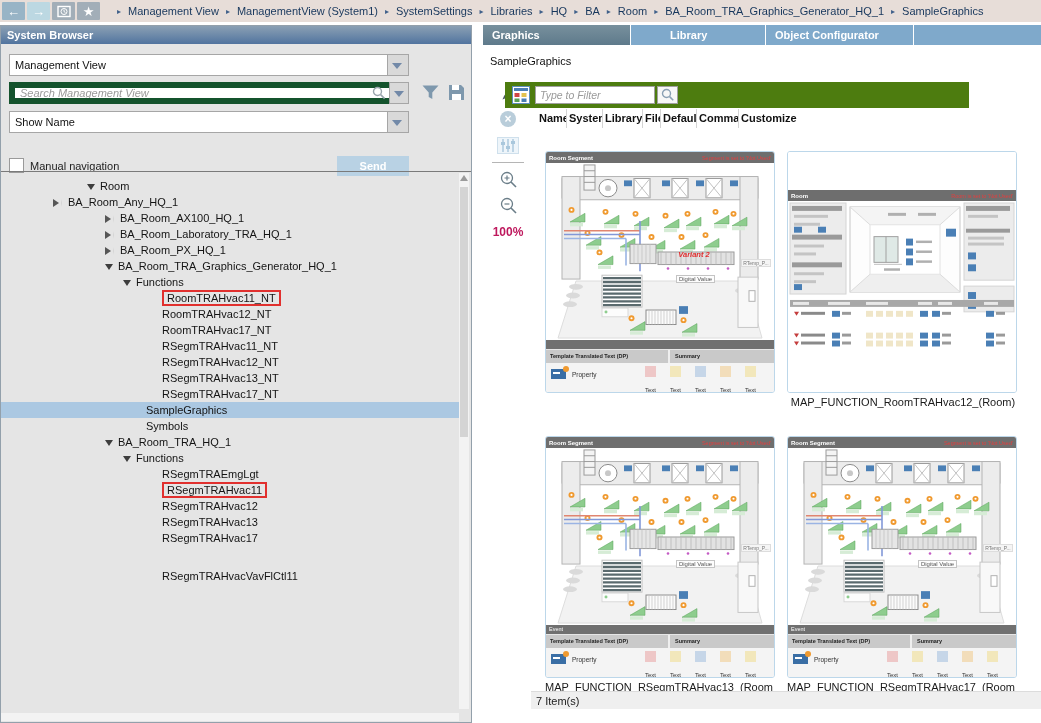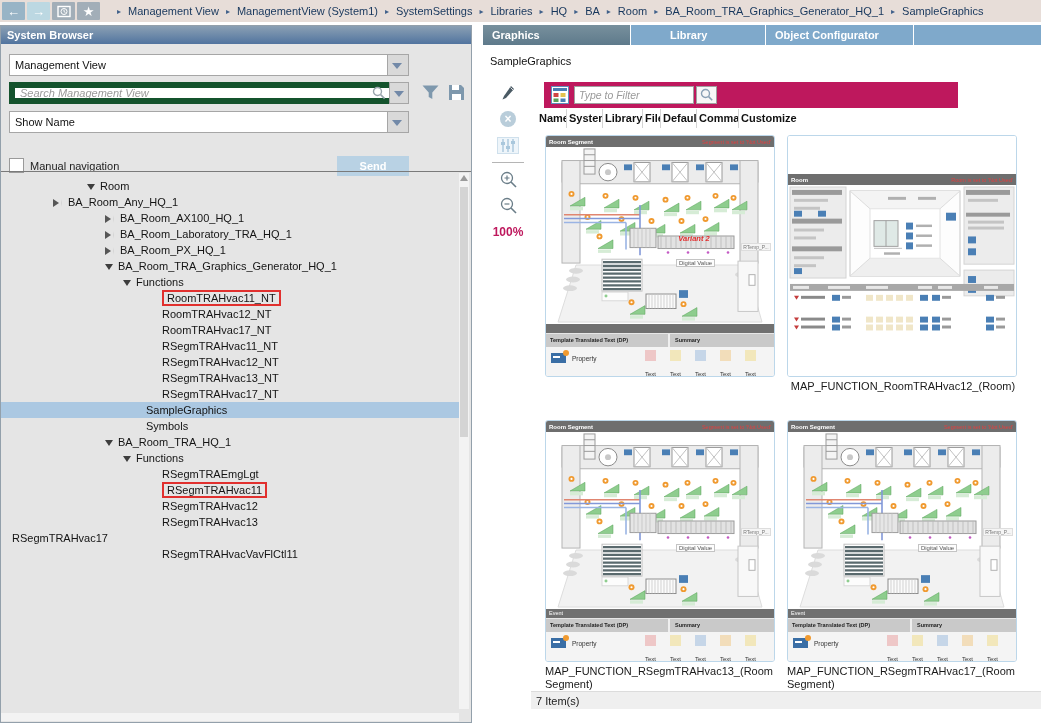--- a/index.html
+++ b/index.html
@@ -52,31 +52,31 @@
   .tabbar{position:absolute;left:483px;top:25px;width:558px;height:20px;background:#7fa9cb;display:flex;}
   .tab{line-height:20px;color:#fff;font-size:11px;font-weight:bold;padding-left:9px;border-right:1px solid #fff;box-sizing:border-box;}
   .tab.active{background:linear-gradient(#78909d,#5e7a8b);}
   .gp-title{position:absolute;left:490px;top:55px;font-size:11px;color:#111;}
   .iconcol{position:absolute;left:486px;top:80px;width:44px;text-align:center;}
   .ic{margin-top:0;height:26px;display:flex;align-items:center;justify-content:center;}
   .xcircle{width:16px;height:16px;border-radius:50%;background:#b9cdda;color:#fff;font-size:12px;font-weight:bold;
            line-height:16px;text-align:center;}
   .icdiv{border-top:1px solid #b5b5b5;margin:4px 6px;}
   .zoomlvl{font-size:12px;font-weight:bold;color:#be185d;margin-top:6px;}
-  .filterbar{position:absolute;left:544px;top:82px;width:414px;height:26px;background:#be185d;}
+  .filterbar{position:absolute;left:505px;top:82px;width:464px;height:26px;background:#4d7c0f;}
   .gridbtn{position:absolute;left:7px;top:4px;}
   .filterbar input{position:absolute;left:30px;top:4px;width:120px;height:18px;border:1px solid #a0a0a0;
                    font-size:10.5px;padding:0 4px;font-family:inherit;box-sizing:border-box;}
   .filterbar input::placeholder{font-style:italic;color:#9a9a9a;}
   .searchbtn{position:absolute;left:152px;top:4px;width:21px;height:18px;background:#f7f7f7;border:1px solid #a0a0a0;
              box-sizing:border-box;display:flex;align-items:center;justify-content:center;}
   .colheads{position:absolute;left:537px;top:109px;height:19px;display:flex;font-size:11px;font-weight:bold;color:#111;}
   .col{line-height:19px;border-right:1px solid #d4d4d4;overflow:hidden;white-space:nowrap;box-sizing:border-box;padding-left:2px;}
   
-  .cell{position:absolute;width:232px;}
+  .cell{position:absolute;width:232px;margin-top:16px;}
   .thumb{width:230px;height:242px;border:1px solid #bcd7ea;border-radius:3px;background:#fff;display:flex;
          flex-direction:column;overflow:hidden;box-sizing:border-box;}
   .t-spacer{height:38px;background:#fff;}
   .t-header{height:11px;background:#6e6e6e;display:flex;justify-content:space-between;align-items:center;padding:0 3px;}
   .th-l{color:#fff;font-size:6px;font-weight:bold;}
   .th-r{color:#e04040;font-size:5.5px;}
   .t-art{flex:1;position:relative;background:#fff;}
   .t-art svg{position:absolute;inset:0;width:100%;height:100%;}
   .ov{position:absolute;white-space:nowrap;}
   .ov.variant{left:58%;top:49%;color:#e23030;font-size:7.5px;font-weight:bold;font-style:italic;}
@@ -200,22 +200,22 @@
       <div class="trow" style="padding-left: 150px;"><span class="tri none"></span><span class="tlbl">RSegmTRAHvac13_NT</span></div>
       <div class="trow" style="padding-left: 150px;"><span class="tri none"></span><span class="tlbl">RSegmTRAHvac17_NT</span></div>
       <div class="trow sel" style="padding-left: 134px;"><span class="tri none"></span><span class="tlbl">SampleGraphics</span></div>
       <div class="trow" style="padding-left: 134px;"><span class="tri none"></span><span class="tlbl">Symbols</span></div>
       <div class="trow" style="padding-left: 104px;"><span class="tri exp"></span><span class="tlbl">BA_Room_TRA_HQ_1</span></div>
       <div class="trow" style="padding-left: 122px;"><span class="tri exp"></span><span class="tlbl">Functions</span></div>
       <div class="trow" style="padding-left: 150px;"><span class="tri none"></span><span class="tlbl">RSegmTRAEmgLgt</span></div>
       <div class="trow" style="padding-left: 150px;"><span class="tri none"></span><span class="tlbl boxed">RSegmTRAHvac11</span></div>
       <div class="trow" style="padding-left: 150px;"><span class="tri none"></span><span class="tlbl">RSegmTRAHvac12</span></div>
       <div class="trow" style="padding-left: 150px;"><span class="tri none"></span><span class="tlbl">RSegmTRAHvac13</span></div>
-      <div class="trow" style=""><span class="tri none"></span><span class="tlbl">RSegmTRAHvac17</span></div>
-      <div class="trow" style="padding-left: 150px;"><span class="tri none"></span><span class="tlbl">RSegmTRAHvacVavFlCtl11</span></div>
+      <div class="trow" style="padding-left: 150px;"><span class="tri none"></span><span class="tlbl">RSegmTRAHvac17</span></div>
+      <div class="trow" style="padding-left: 150px; margin-top: 22px;"><span class="tri none"></span><span class="tlbl">RSegmTRAHvacVavFlCtl11</span></div>
     </div>
   <div class="vscroll">
       <span class="varrow"></span>
       <span class="vthumb"></span>
     </div>
   <div class="hscroll"></div>
 </div>
 
 <div class="tabbar">
   <div class="tab active" style="width:148px;">Graphics</div>

